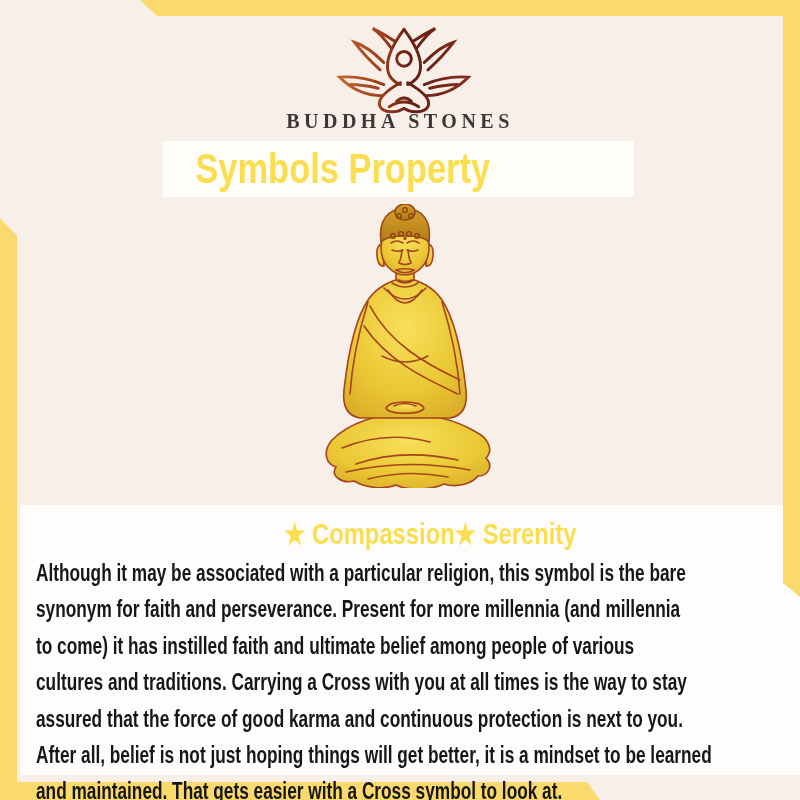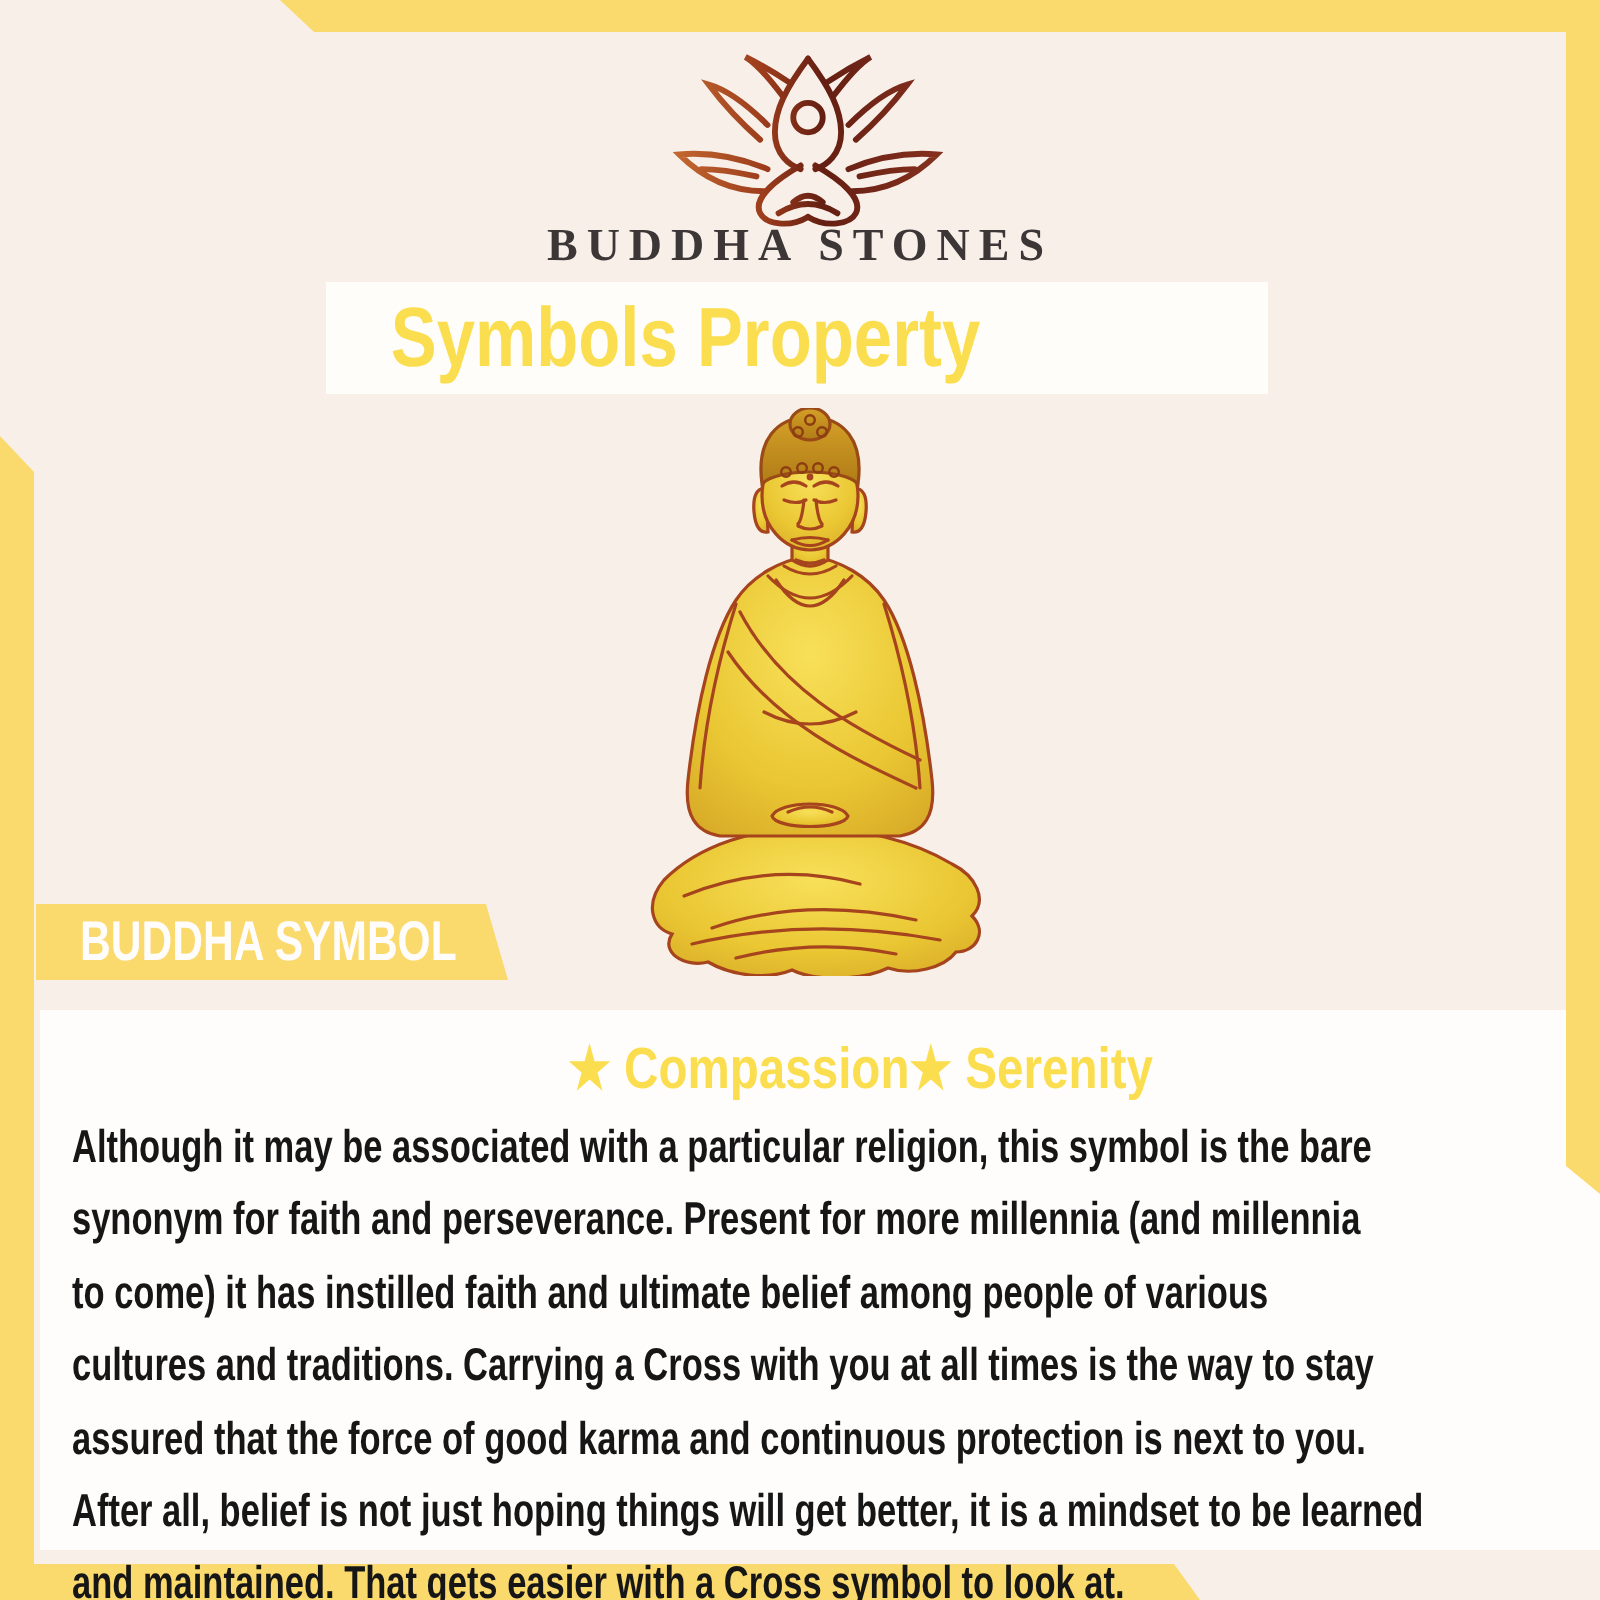--- a/index.html
+++ b/index.html
@@ -20,21 +20,21 @@
     clip-path:polygon(0 18px,100% 36px,100% 100%,0 100%);}
   .ribbon-bottom{left:0;top:782px;width:600px;height:18px;
     clip-path:polygon(0 0,587px 0,100% 100%,0 100%);}
 
   
   .logo-wrap{position:absolute;left:324px;top:22px;width:160px;height:92px;}
   .brand-name{
     position:absolute;left:0;top:110px;width:800px;
     text-align:center;
     font-family:"Liberation Serif", serif;
-    font-size:23px;font-weight:600;letter-spacing:4.5px;
+    font-size:20px;font-weight:600;letter-spacing:4.5px;
     color:#3c3636;
   }
 
   
   .title-banner{
     position:absolute;left:163px;top:141px;width:471px;height:56px;
     background:#fffdfa;
     display:flex;align-items:center;justify-content:flex-start;
   }
   .title-text{
@@ -189,23 +189,20 @@
         <path d="M104,46 Q103,56 101,58"></path>
         <path d="M110,46 Q111,56 113,58"></path>
         <path d="M101,59 Q107,62 113,59"></path>
         <path d="M98,66 Q107,63.5 116,66"></path>
         <path d="M98,66 Q107,71.5 116,66"></path>
         <path d="M100,76 Q107,79 114,76"></path>
       </g>
     </svg>
   </div>
 
-  <div class="category-banner">
-    <span class="category-text">BUDDHA SYMBOL</span>
-  </div>
 
   <div class="content-panel">
     <div class="traits-row">
       <span class="traits-text">★ Compassion★ Serenity</span>
     </div>
     <div class="description">Although it may be associated with a particular religion, this symbol is the bare
 synonym for faith and perseverance. Present for more millennia (and millennia
 to come) it has instilled faith and ultimate belief among people of various
 cultures and traditions. Carrying a Cross with you at all times is the way to stay
 assured that the force of good karma and continuous protection is next to you.

